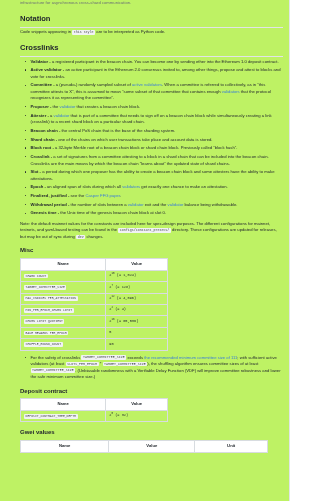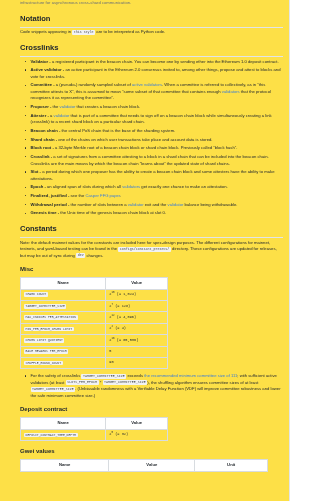--- a/index.html
+++ b/index.html
@@ -8,21 +8,21 @@
     width: 306px; height: 501px;
     overflow: hidden;
     background: #ffffff;
   }
   body {
     font-family: "Liberation Sans", sans-serif;
     font-size: 4.2px;
     line-height: 1.55;
     color: #24292e;
   }
-  .page { position: relative; width: 306px; height: 501px; background:#fde047; }
+  .page { position: relative; width: 306px; height: 501px; background:#bef264; }
   .content {
     position: absolute;
     left: 0; top: 0;
     width: 289px; height: 501px;
     padding: 0 6px 0 20px;
     overflow: hidden;
   }
   .gutter {
     position: absolute;
     left: 289px; top: 0;
@@ -123,21 +123,20 @@
       <li><b>Shard chain</b><span> - one of the chains on which user transactions take place and account data is stored.</span></li>
       <li><b>Block root</b><span> - a 32-byte Merkle root of a beacon chain block or shard chain block. Previously called "block hash".</span></li>
       <li><b>Crosslink</b><span> - a set of signatures from a committee attesting to a block in a shard chain that can be included into the beacon chain. Crosslinks are the main means by which the beacon chain "learns about" the updated state of shard chains.</span></li>
       <li><b>Slot</b><span> - a period during which one proposer has the ability to create a beacon chain block and some attesters have the ability to make attestations.</span></li>
       <li><b>Epoch</b><span> - an aligned span of slots during which all </span><a href="#">validators</a><span> get exactly one chance to make an attestation.</span></li>
       <li><b>Finalized, justified</b><span> - see the </span><a href="#">Casper FFG paper</a><span>.</span></li>
       <li><b>Withdrawal period</b><span> - the number of slots between a </span><a href="#">validator</a><span> exit and the </span><a href="#">validator</a><span> balance being withdrawable.</span></li>
       <li><b>Genesis time</b><span> - the Unix time of the genesis beacon chain block at slot 0.</span></li>
     </ul>
 
-    <h2>Constants</h2>
     <p class="note"><span>Note: the default mainnet values for the constants are included here for spec-design purposes. The different configurations for mainnet, testnets, and yaml-based testing can be found in the </span><code>configs/constant_presets/</code><span> directory. These configurations are updated for releases, but may be out of sync during </span><code>dev</code><span> changes.</span></p>
 
     <h3>Misc</h3>
     <table class="misc">
       <thead>
         <tr>
           <th>Name</th>
           <th>Value</th>
         </tr>
       </thead>

